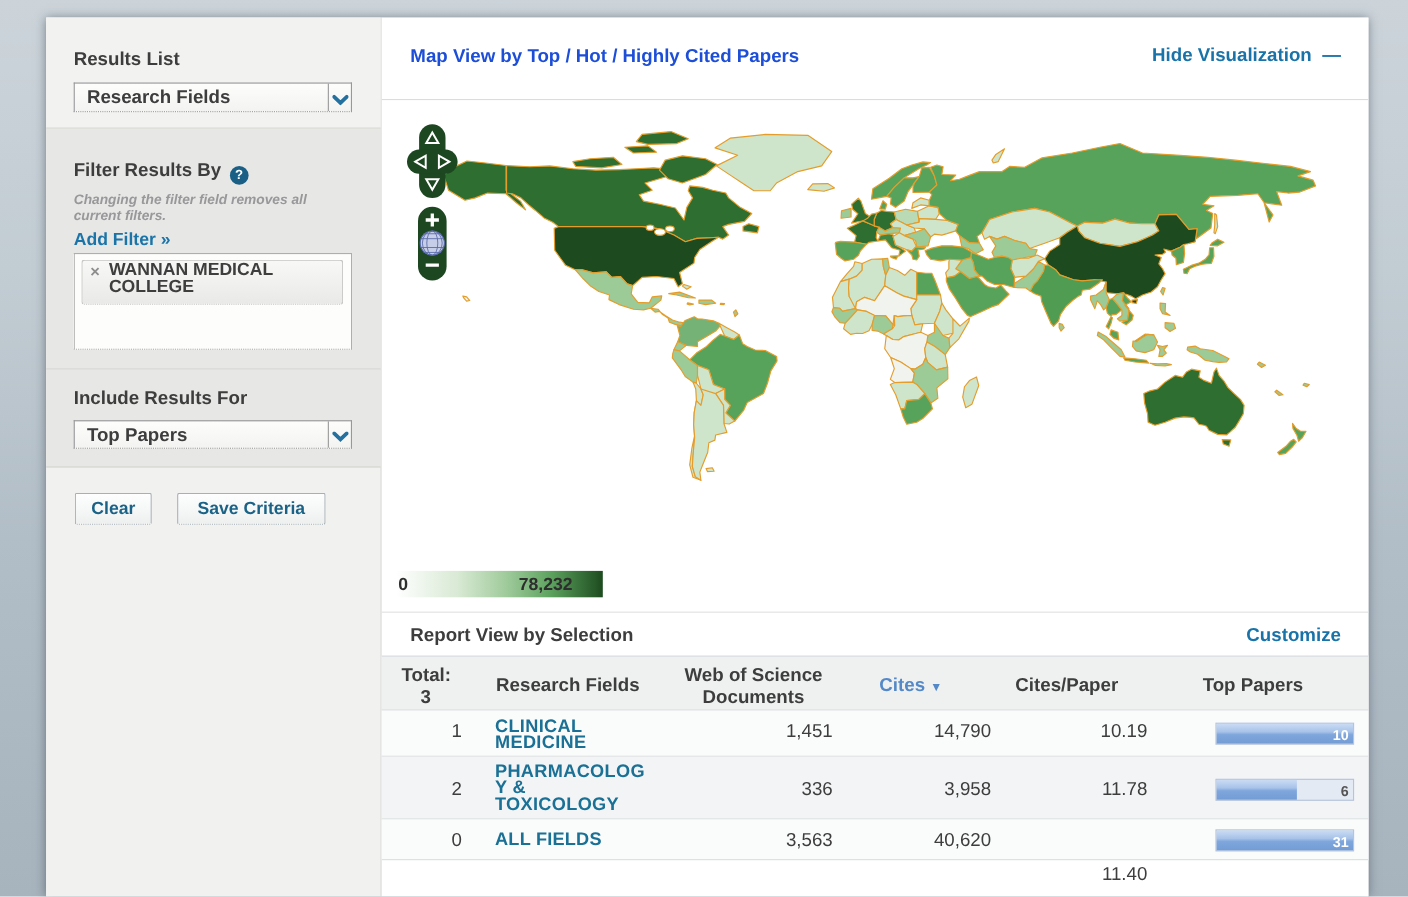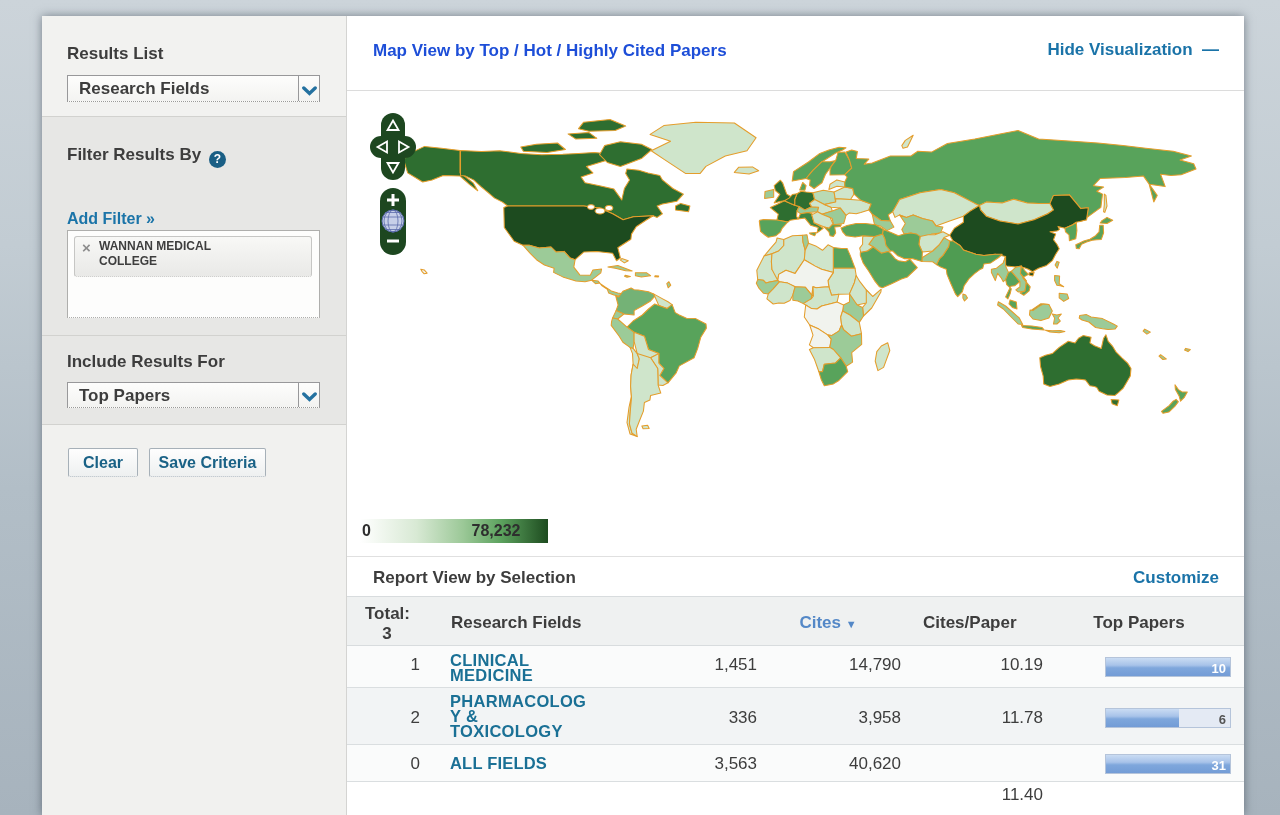--- a/index.html
+++ b/index.html
@@ -25,21 +25,21 @@
 .dd .arr { position:absolute; right:0; top:0; width:21px; height:100%; border-left:1px solid #98989a; }
 
 .qmark { display:inline-block; margin-left:3px; width:17px; height:17px; border-radius:50%; background:#1a5f85;
   color:#fff; font-size:12px; font-weight:bold; text-align:center; line-height:17px; vertical-align:-3px; }
 .note { position:absolute; left:25px; font-size:12.5px; font-style:italic; font-weight:bold; color:#98989a; line-height:15px; }
 .bluelink { color:#1b74a8; font-weight:bold; text-decoration:none;text-align:center; }
 #filterbox { position:absolute; left:25px; top:113px; width:253px; height:88px; background:#fdfdfc; border:1px solid #aeaeac; border-bottom:1px dotted #aeaeac; }
 #tag { position:absolute; left:6px; top:5px; width:238px; height:41px; border:1px solid #c6c6c4; border-bottom:1px dotted #c6c6c4; border-radius:3px;
   background:linear-gradient(180deg,#f8f8f6,#e9e9e7); }
 #tag .x { position:absolute; left:7px; top:2px; color:#8d8d8d; font-weight:bold; font-size:15px; }
-#tag .t { position:absolute; left:24px; top:2px; font-size:12px; font-weight:bold; color:#3e3e3e; line-height:14.5px; }
+#tag .t { position:absolute; left:24px; top:2px; font-size:16px; font-weight:bold; color:#3e3e3e; line-height:14.5px; }
 .btn { position:absolute; height:29px; border:1px solid #a6b0b8; border-bottom:1px dotted #a6b0b8; border-radius:2px;
   background:linear-gradient(180deg,#fefefe,#eef0f0); color:#1a6286; font-weight:bold; font-size:16px;
   text-align:center; }
 
 #main { position:absolute; left:305px; top:0; width:897px; height:799px; background:#fff; }
 #maptitle { position:absolute; left:26px; top:25px; font-size:17px; font-weight:bold; color:#1d4ed8; }
 #hideviz { position:absolute; right:25px; top:24px; font-size:17px; font-weight:bold; color:#1a73a8; }
 .hr1 { position:absolute; left:0; top:74px; width:897px; height:1px; background:#dcdcdc; }
 #mapwrap { position:absolute; left:0; top:75px; width:897px; height:465px; }
 .hr2 { position:absolute; left:0; top:540px; width:897px; height:1px; background:#e0e0e0; }
@@ -69,41 +69,42 @@
         <div class="txt">Research Fields</div>
         <div class="arr">
             <svg width="15" height="10" style="position:absolute;left:3px;top:10px;">
               <path d="M1.8,2 L7.5,7.5 L13.2,2" fill="none" stroke="#2471a0" stroke-width="3.4" stroke-linecap="round"></path>
             </svg>
           </div>
       </div>
     </div>
     <div class="sec2">
       <div class="shead" style="top:28px;">Filter Results By <span class="qmark">?</span></div>
+      <div class="note" style="top:57px;">Changing the filter field removes all<br>current filters.</div>
       <div style="position:absolute; left:25px; top:93px; font-size:16px;"><span class="bluelink">Add Filter »</span></div>
       <div id="filterbox">
         <div id="tag">
           <span class="x">×</span>
           <div class="t">WANNAN MEDICAL<br>COLLEGE</div>
         </div>
       </div>
     </div>
     <div class="sec3">
       <div class="shead" style="top:16px;">Include Results For</div>
       <div class="dd" style="top:46px; height:26px;">
         <div class="txt">Top Papers</div>
         <div class="arr">
             <svg width="15" height="10" style="position:absolute;left:3px;top:9px;">
               <path d="M1.8,2 L7.5,7.5 L13.2,2" fill="none" stroke="#2471a0" stroke-width="3.4" stroke-linecap="round"></path>
             </svg>
           </div>
       </div>
     </div>
     <div class="btn" style="left:26px; top:432px; width:70px; line-height:27px;">Clear</div>
-    <div class="btn" style="left:107px; top:432px; width:117px; line-height:27px;">Save Criteria</div>
+    <div class="btn" style="left:119px; top:432px; width:135px; line-height:27px;">Save Criteria</div>
   </div>
   <div id="main">
     <div id="maptitle">Map View by Top / Hot / Highly Cited Papers</div>
     <div id="hideviz">Hide Visualization&nbsp; —</div>
     <div class="hr1"></div>
     <div id="mapwrap">
       <svg width="897" height="465" viewBox="0 0 897 465">
         <g stroke="#e49d2b" stroke-width="1.05" stroke-linejoin="round">
 <path d="M57.0,70.2 L60.7,81.9 L75.7,91.0 L85.0,88.9 L96.2,84.5 L113.0,85.1 L122.4,93.3 L130.8,99.8 L126.1,91.8 L118.7,86.0 L113.0,81.9 L113.0,59.5 L94.4,57.2 L77.5,55.4 L64.4,61.6 L57.0,67.6 Z" fill="#2e6e30"></path>
 <path d="M113.5,59.5 L134.5,60.6 L152.8,59.8 L173.8,62.4 L194.8,63.7 L215.8,63.2 L231.5,62.4 L247.2,61.6 L257.7,62.4 L265.6,67.6 L252.5,71.5 L239.4,75.4 L245.9,81.9 L234.1,86.0 L238.0,91.8 L252.5,94.7 L266.9,98.1 L274.8,109.0 L277.4,97.5 L282.6,88.9 L278.7,82.4 L280.0,78.0 L291.8,79.3 L301.0,81.9 L312.8,84.5 L315.4,88.9 L325.9,97.5 L336.4,103.1 L329.8,110.3 L315.4,113.0 L310.1,115.0 L315.4,122.7 L310.1,126.4 L306.2,124.7 L297.0,125.2 L286.5,125.7 L276.1,128.8 L265.6,122.7 L252.5,117.1 L236.7,115.0 L160.7,115.0 L155.5,111.1 L147.6,107.1 L139.7,100.3 L134.5,96.1 L126.6,88.9 L118.7,85.1 L113.5,84.5 L113.5,59.5 Z" fill="#2e6e30"></path>
@@ -257,20 +258,21 @@
 <text x="149" y="445" font-family="Liberation Sans, sans-serif" font-size="16" font-weight="bold" fill="#2e2e2e" text-anchor="middle">78,232</text>
       </svg>
     </div>
     <div class="hr2"></div>
     <div id="repttl">Report View by Selection</div>
     <div id="customize">Customize</div>
     <div id="tbl">
       <div class="thead">
         <div class="th" style="left:18px; top:7px; text-align:center; width:44px;">Total:<br>3</div>
         <div class="th" style="left:104px; top:16px;">Research Fields</div>
+        <div class="th" style="left:273px; top:7px; width:130px; text-align:center;">Web of Science<br>Documents</div>
         <div class="th" style="left:448px; top:16px; width:66px; text-align:center; color:#5488c7;">Cites <span style="font-size:11px;">▼</span></div>
         <div class="th" style="left:576px; top:16px; width:90px; text-align:center;">Cites/Paper</div>
         <div class="th" style="left:744px; top:16px; width:96px; text-align:center;">Top Papers</div>
       </div>
       <div class="row" style="top:50px; height:42px; background:#fafbfb;">
         <div class="rnum" style="left:33px; top:9px;">1</div>
         <div class="rlink" style="top:7px;">CLINICAL<br>MEDICINE</div>
         <div class="rval" style="left:320px; top:9px;">1,451</div>
         <div class="rval" style="left:464px; top:9px;">14,790</div>
         <div class="rval" style="left:606px; top:9px;">10.19</div>

